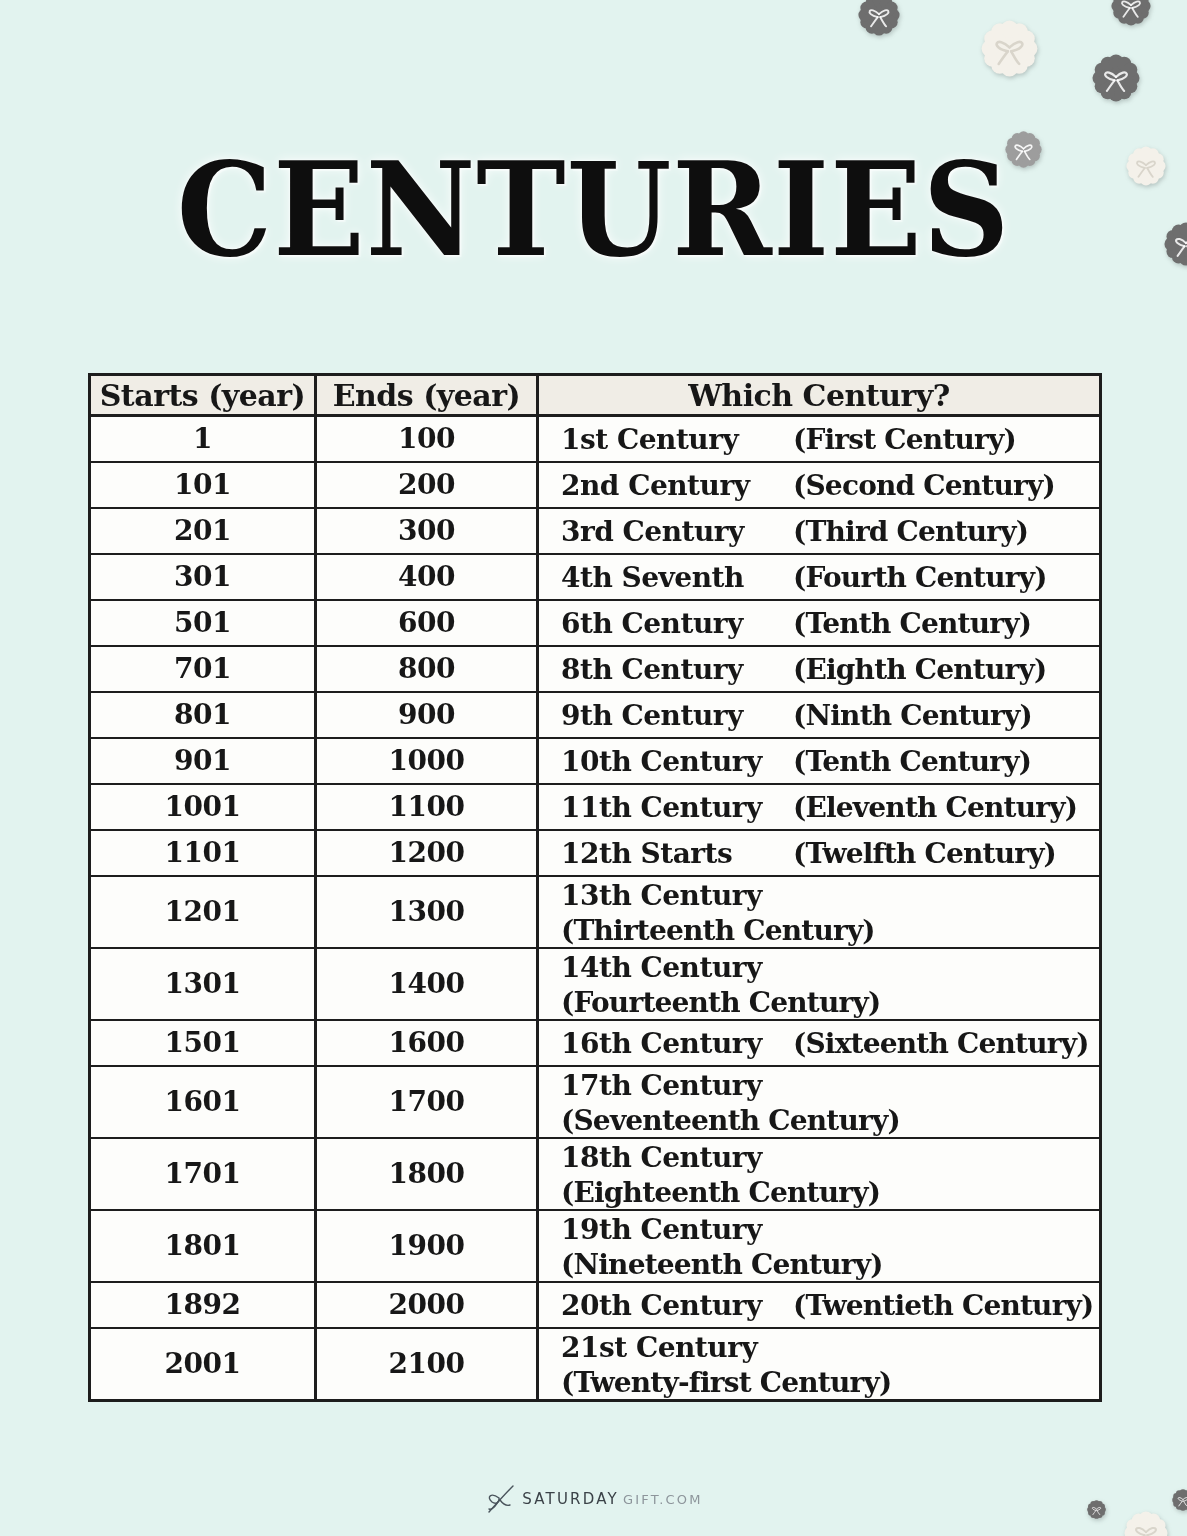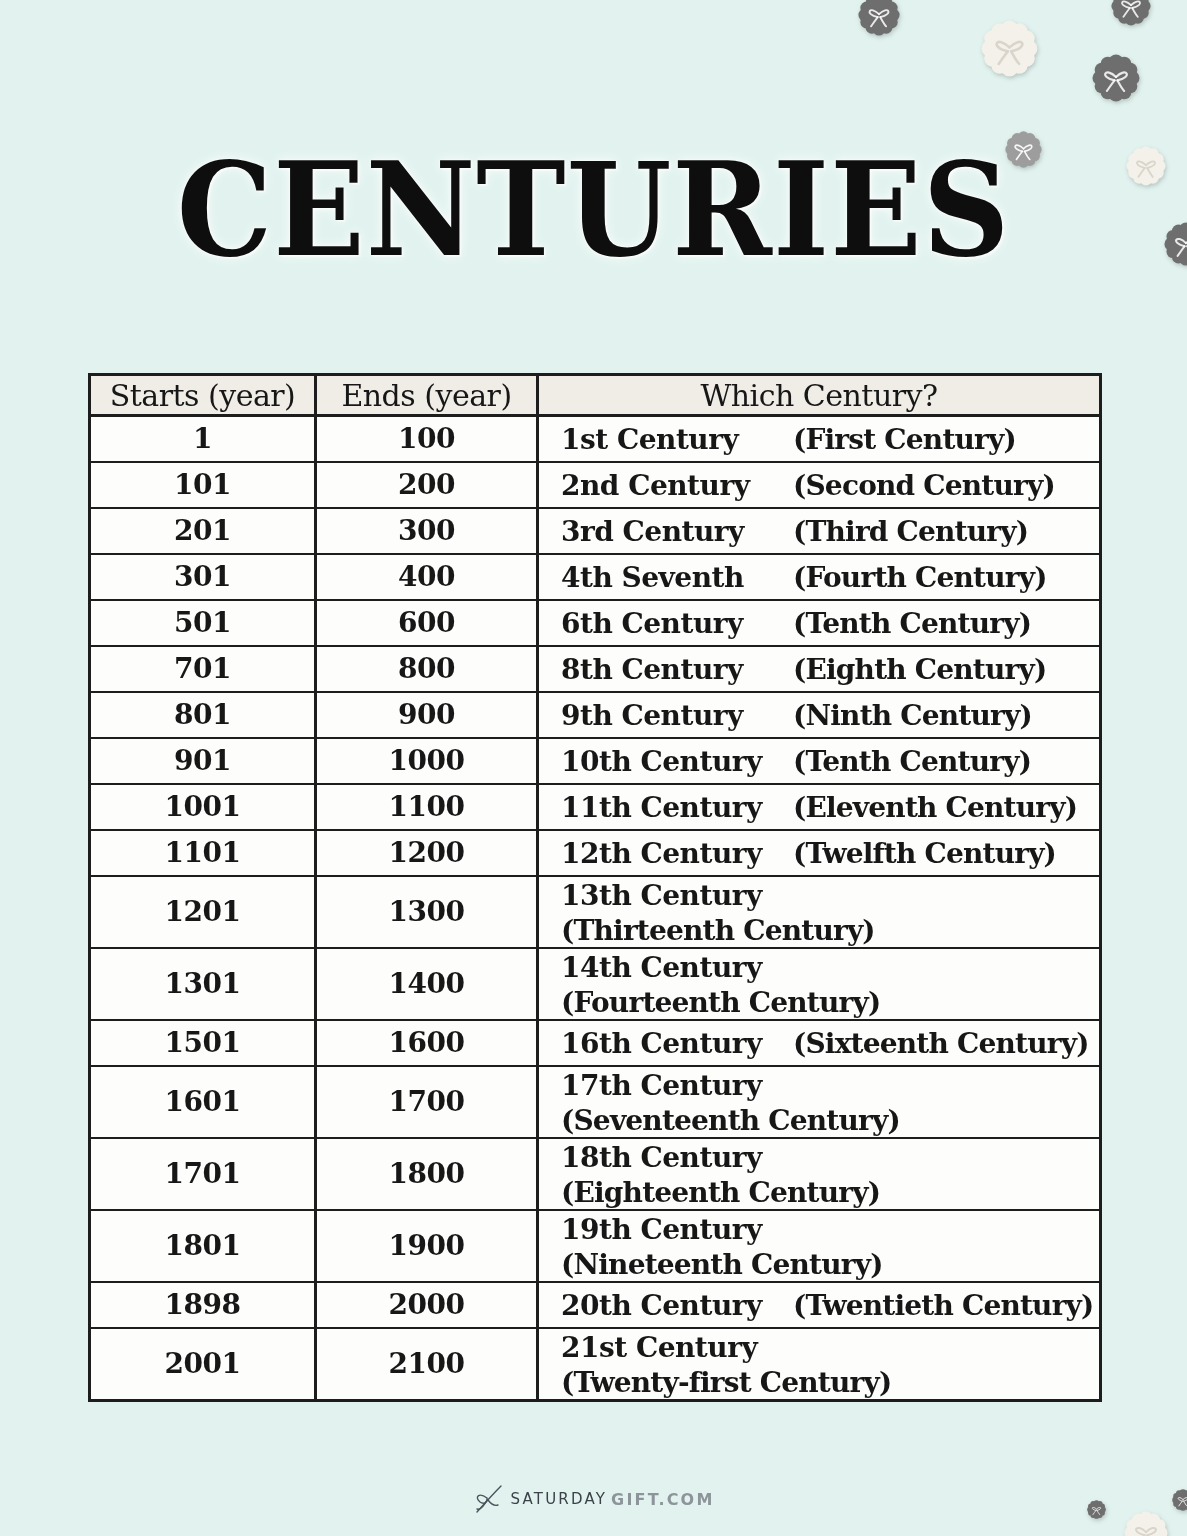--- a/index.html
+++ b/index.html
@@ -32,21 +32,21 @@
     position:absolute;left:88px;top:373px;width:1014px;
     border-collapse:collapse;table-layout:fixed;
     background:var(--table-row-bg);
     border:3px solid var(--table-border);
   }
   table.centuries col.c1{width:226px;}
   table.centuries col.c2{width:222px;}
   table.centuries th{
     height:41px;background:var(--table-header-bg);
     border:3px solid var(--table-border);
-    font-size:30px;font-weight:normal;color:var(--text);
+    font-size:30px;font-weight:bold;color:var(--text);
     text-align:center;letter-spacing:-0.5px;
   }
   table.centuries td{
     height:46px;background:var(--table-row-bg);
     border:2px solid var(--table-border);
     border-left-width:3px;border-right-width:3px;
     font-size:28px;font-weight:bold;color:var(--text);
     letter-spacing:-0.5px;vertical-align:middle;
   }
   td.c-num{text-align:center;}
@@ -58,21 +58,21 @@
   .rosette{position:absolute;pointer-events:none;}
   .rosette svg{display:block;filter:drop-shadow(1px 2px 2px rgba(50,60,60,.25));}
 
   
   .footer{
     position:absolute;left:0;top:1484px;width:100%;
     display:flex;align-items:center;justify-content:center;gap:4px;
     font-family:"DejaVu Sans","Liberation Sans",sans-serif;
   }
   .footer .brand-bold{font-size:15px;font-weight:normal;letter-spacing:2.2px;color:var(--footer-text-bold);}
-  .footer .brand-light{font-size:16px;font-weight:bold;letter-spacing:2.2px;color:var(--footer-text-light);}
+  .footer .brand-light{font-size:13px;font-weight:normal;letter-spacing:2.2px;color:var(--footer-text-light);}
   .footer svg{display:block;margin-right:2px;}
 </style>
 </head>
 <body>
 
 <div id="poster">
 
   <h1 class="page-title">CENTURIES</h1>
 
   <div>
@@ -383,21 +383,21 @@
           <td class="c-century"><span class="ordinal">10th Century</span><span class="cname">(Tenth Century)</span></td>
         </tr>
         <tr>
           <td class="c-num">1001</td>
           <td class="c-num">1100</td>
           <td class="c-century"><span class="ordinal">11th Century</span><span class="cname">(Eleventh Century)</span></td>
         </tr>
         <tr>
           <td class="c-num">1101</td>
           <td class="c-num">1200</td>
-          <td class="c-century"><span class="ordinal">12th Century</span><span class="cname">(Twelfth Century)</span></td>
+          <td class="c-century"><span class="ordinal">12th Starts</span><span class="cname">(Twelfth Century)</span></td>
         </tr>
         <tr>
           <td class="c-num">1201</td>
           <td class="c-num">1300</td>
           <td class="c-century"><span class="ordinal">13th Century</span><span class="cname">(Thirteenth Century)</span></td>
         </tr>
         <tr>
           <td class="c-num">1301</td>
           <td class="c-num">1400</td>
           <td class="c-century"><span class="ordinal">14th Century</span><span class="cname">(Fourteenth Century)</span></td>
@@ -416,21 +416,21 @@
           <td class="c-num">1701</td>
           <td class="c-num">1800</td>
           <td class="c-century"><span class="ordinal">18th Century</span><span class="cname">(Eighteenth Century)</span></td>
         </tr>
         <tr>
           <td class="c-num">1801</td>
           <td class="c-num">1900</td>
           <td class="c-century"><span class="ordinal">19th Century</span><span class="cname">(Nineteenth Century)</span></td>
         </tr>
         <tr>
-          <td class="c-num">1898</td>
+          <td class="c-num">1892</td>
           <td class="c-num">2000</td>
           <td class="c-century"><span class="ordinal">20th Century</span><span class="cname">(Twentieth Century)</span></td>
         </tr>
         <tr>
           <td class="c-num">2001</td>
           <td class="c-num">2100</td>
           <td class="c-century"><span class="ordinal">21st Century</span><span class="cname">(Twenty-first Century)</span></td>
         </tr>
       </tbody>
   </table>

